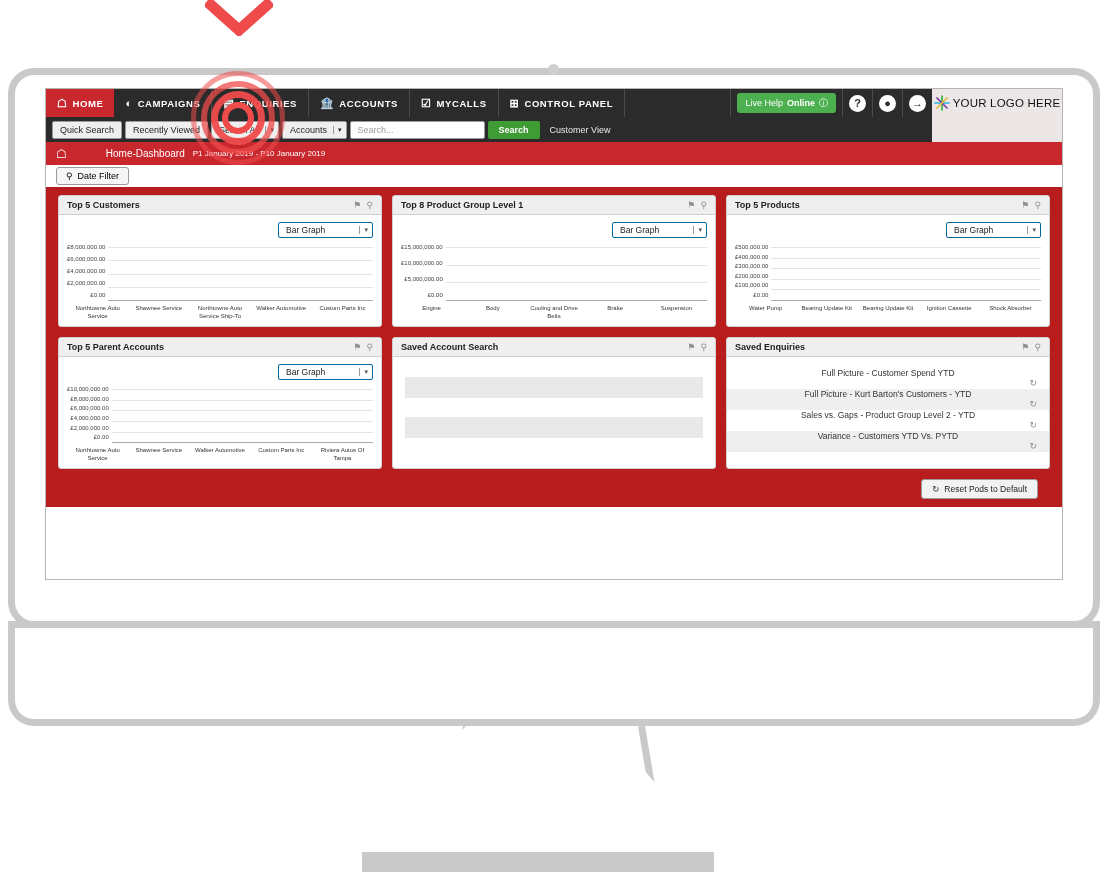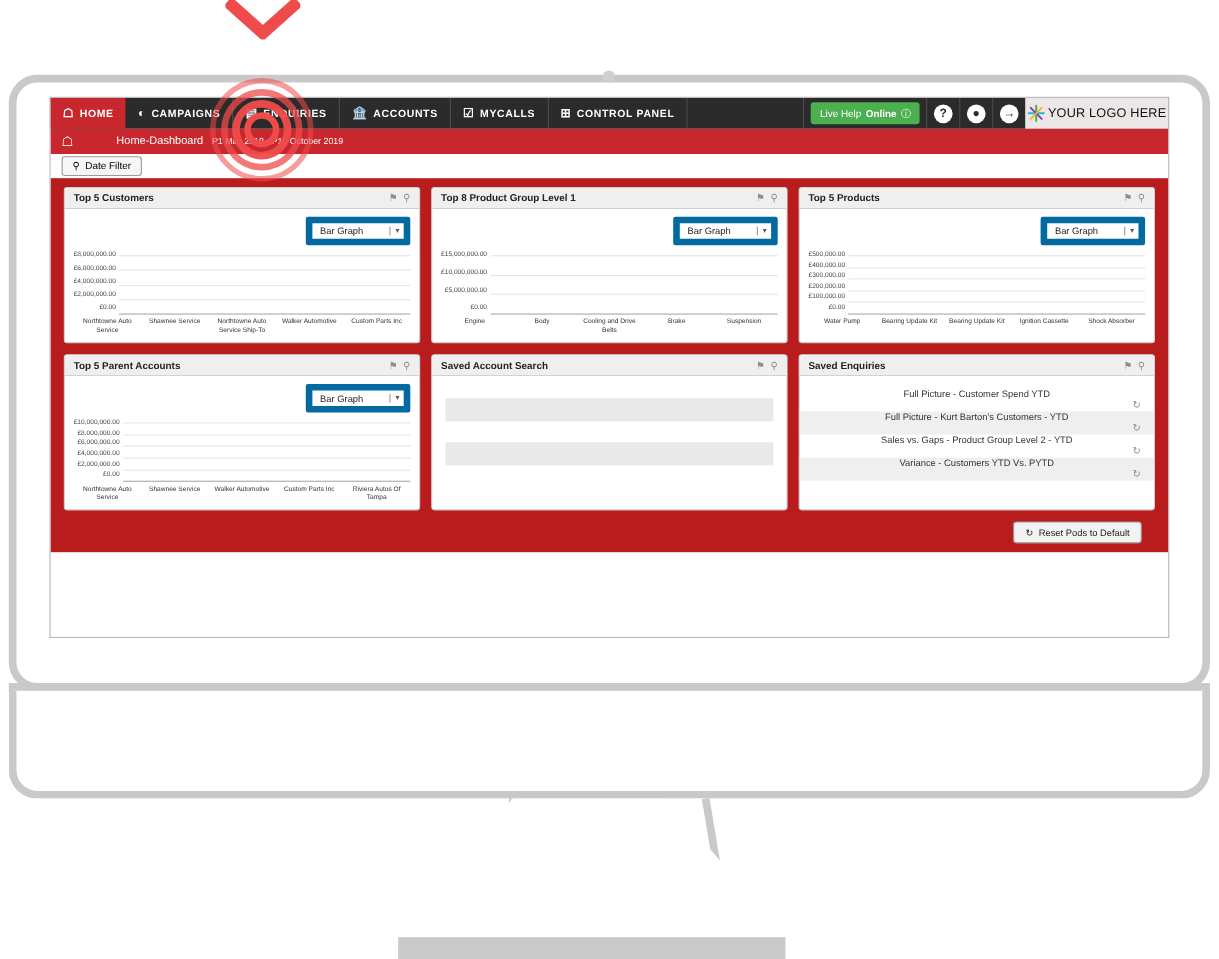--- a/index.html
+++ b/index.html
@@ -111,21 +111,21 @@
   .row{ display:flex; gap:10px; margin-bottom:10px;}
   .pod{ background:#fff; border:1px solid #cfcfcf; border-radius:3px; flex:1; }
   .pod-head{ height:19px; background:#efefef; border-bottom:1px solid #cfcfcf;
     display:flex; align-items:center; padding:0 8px; border-radius:3px 3px 0 0;}
   .pod-title{ font-size:9px; font-weight:bold; color:#222;}
   .pod-tools{ margin-left:auto; display:flex; gap:5px; color:#8e8e8e;
     font-size:9px; line-height:1;}
   .pod-body{ padding:7px 8px 6px 8px; }
 
   
-  .gsel{ width:95px; margin-left:auto; border:6px solid #0369a1;
+  .gsel{ width:95px; margin-left:auto; border:1px solid #0369a1;
     border-radius:2px; background:#fff; font-size:8.5px; color:#222;
     display:flex; align-items:center; justify-content:space-between;
     padding:2px 0 2px 7px; }
   .gsel .car{ border-left:1px solid #9a9a9a; padding:0 4px; font-size:7px;
     color:#555;}
   .gsel-wrap{display:flex;}
 
   
   .chart{ display:flex; margin-top:9px; }
   .yaxis{ display:flex; flex-direction:column; justify-content:space-between;
@@ -223,25 +223,41 @@
           <line x1="8" y1="1" x2="8" y2="15" stroke="#3fae49"></line>
           <line x1="1" y1="8" x2="15" y2="8" stroke="#29b6d8"></line>
           <line x1="3" y1="3" x2="13" y2="13" stroke="#7a3fae"></line>
           <line x1="13" y1="3" x2="3" y2="13" stroke="#e8b63a"></line>
         </g>
       </svg>
       <span id="logo-text">YOUR LOGO HERE</span>
     </div>
   </div>
 
+  <div id="searchbar">
+    <div class="sbtn">Quick Search</div>
+    <div class="sbtn">Recently Viewed</div>
+    <div class="sdd">
+      <span>Search All</span>
+      <span class="car">▾</span>
+    </div>
+    <div class="sdd">
+      <span>Accounts</span>
+      <span class="car">▾</span>
+    </div>
+    <div id="searchfield">Search...</div>
+    <div id="searchgo">Search</div>
+    <div id="custview">Customer View</div>
+    <div id="logo-strip"></div>
+  </div>
 
   <div id="crumb">
     <span class="hico">☖</span>
     <span id="crumb-title">Home-Dashboard</span>
-    <span id="crumb-range">P1 May 2019 - P10 October 2019</span>
+    <span id="crumb-range">P1 January 2019 - P10 January 2019</span>
   </div>
 
   <div id="filterrow">
     <div id="datefilter">
       <span>⚲</span>
       <span>Date Filter</span>
     </div>
   </div>
 
 

